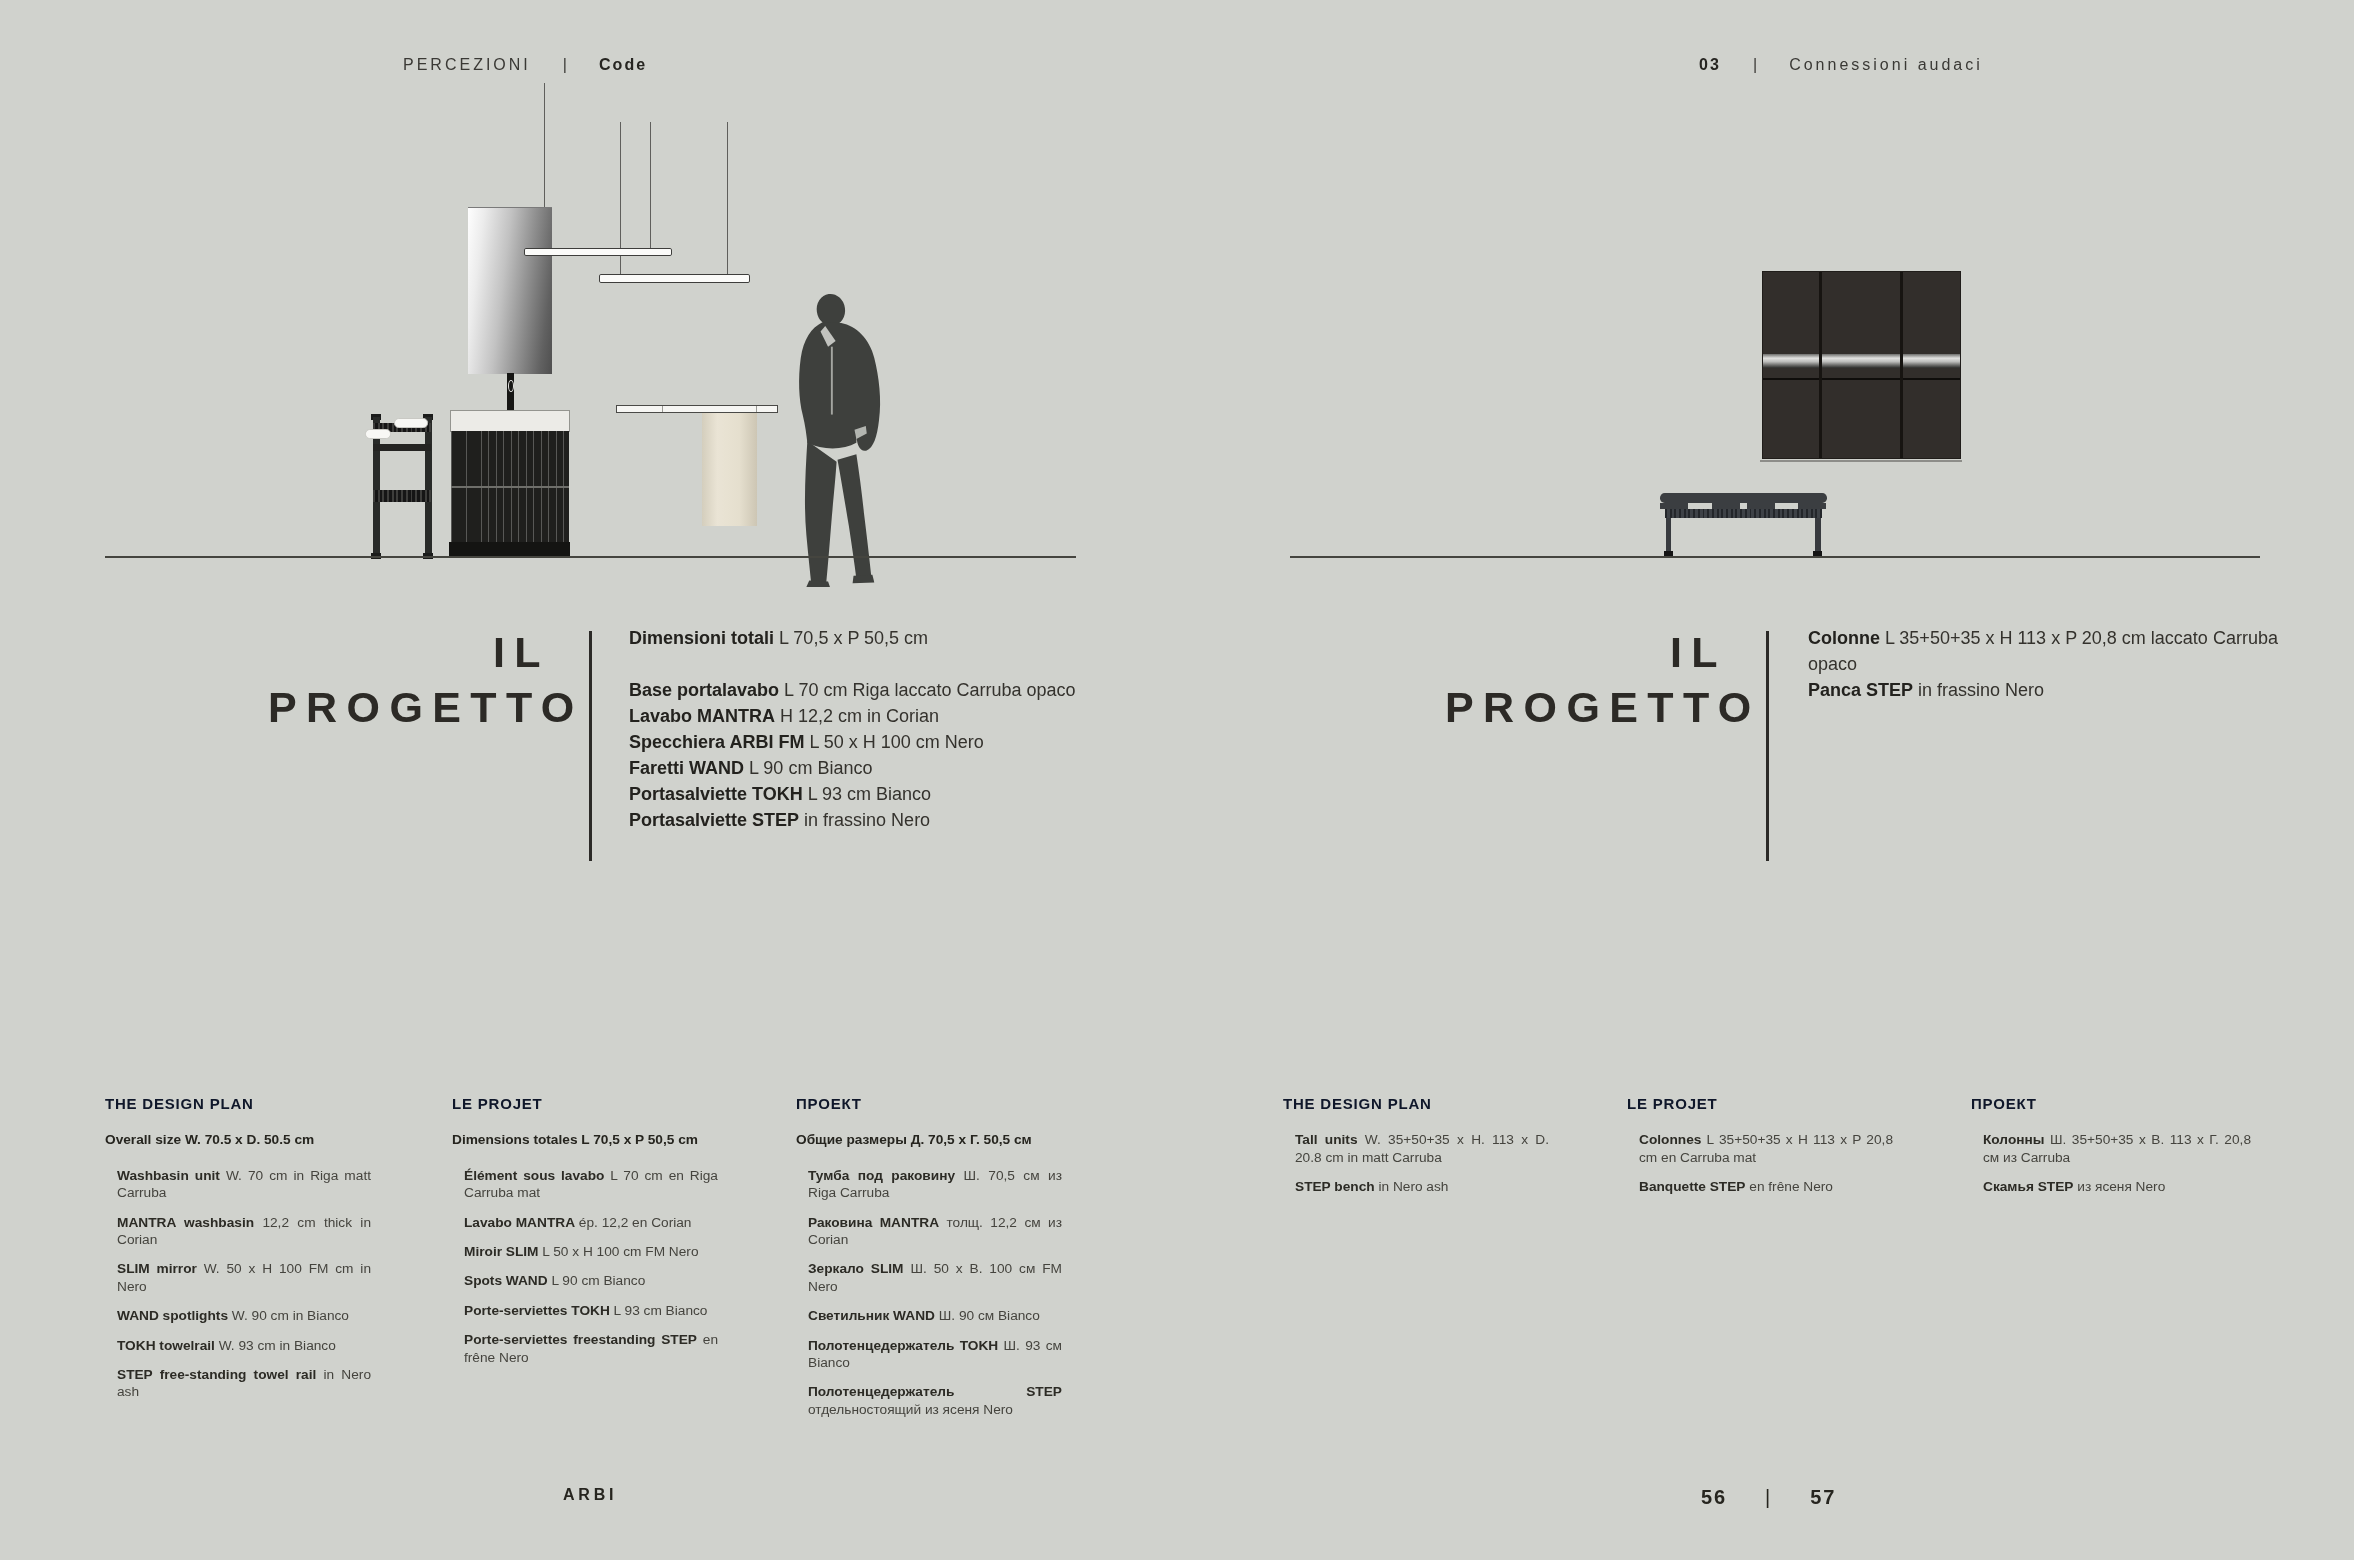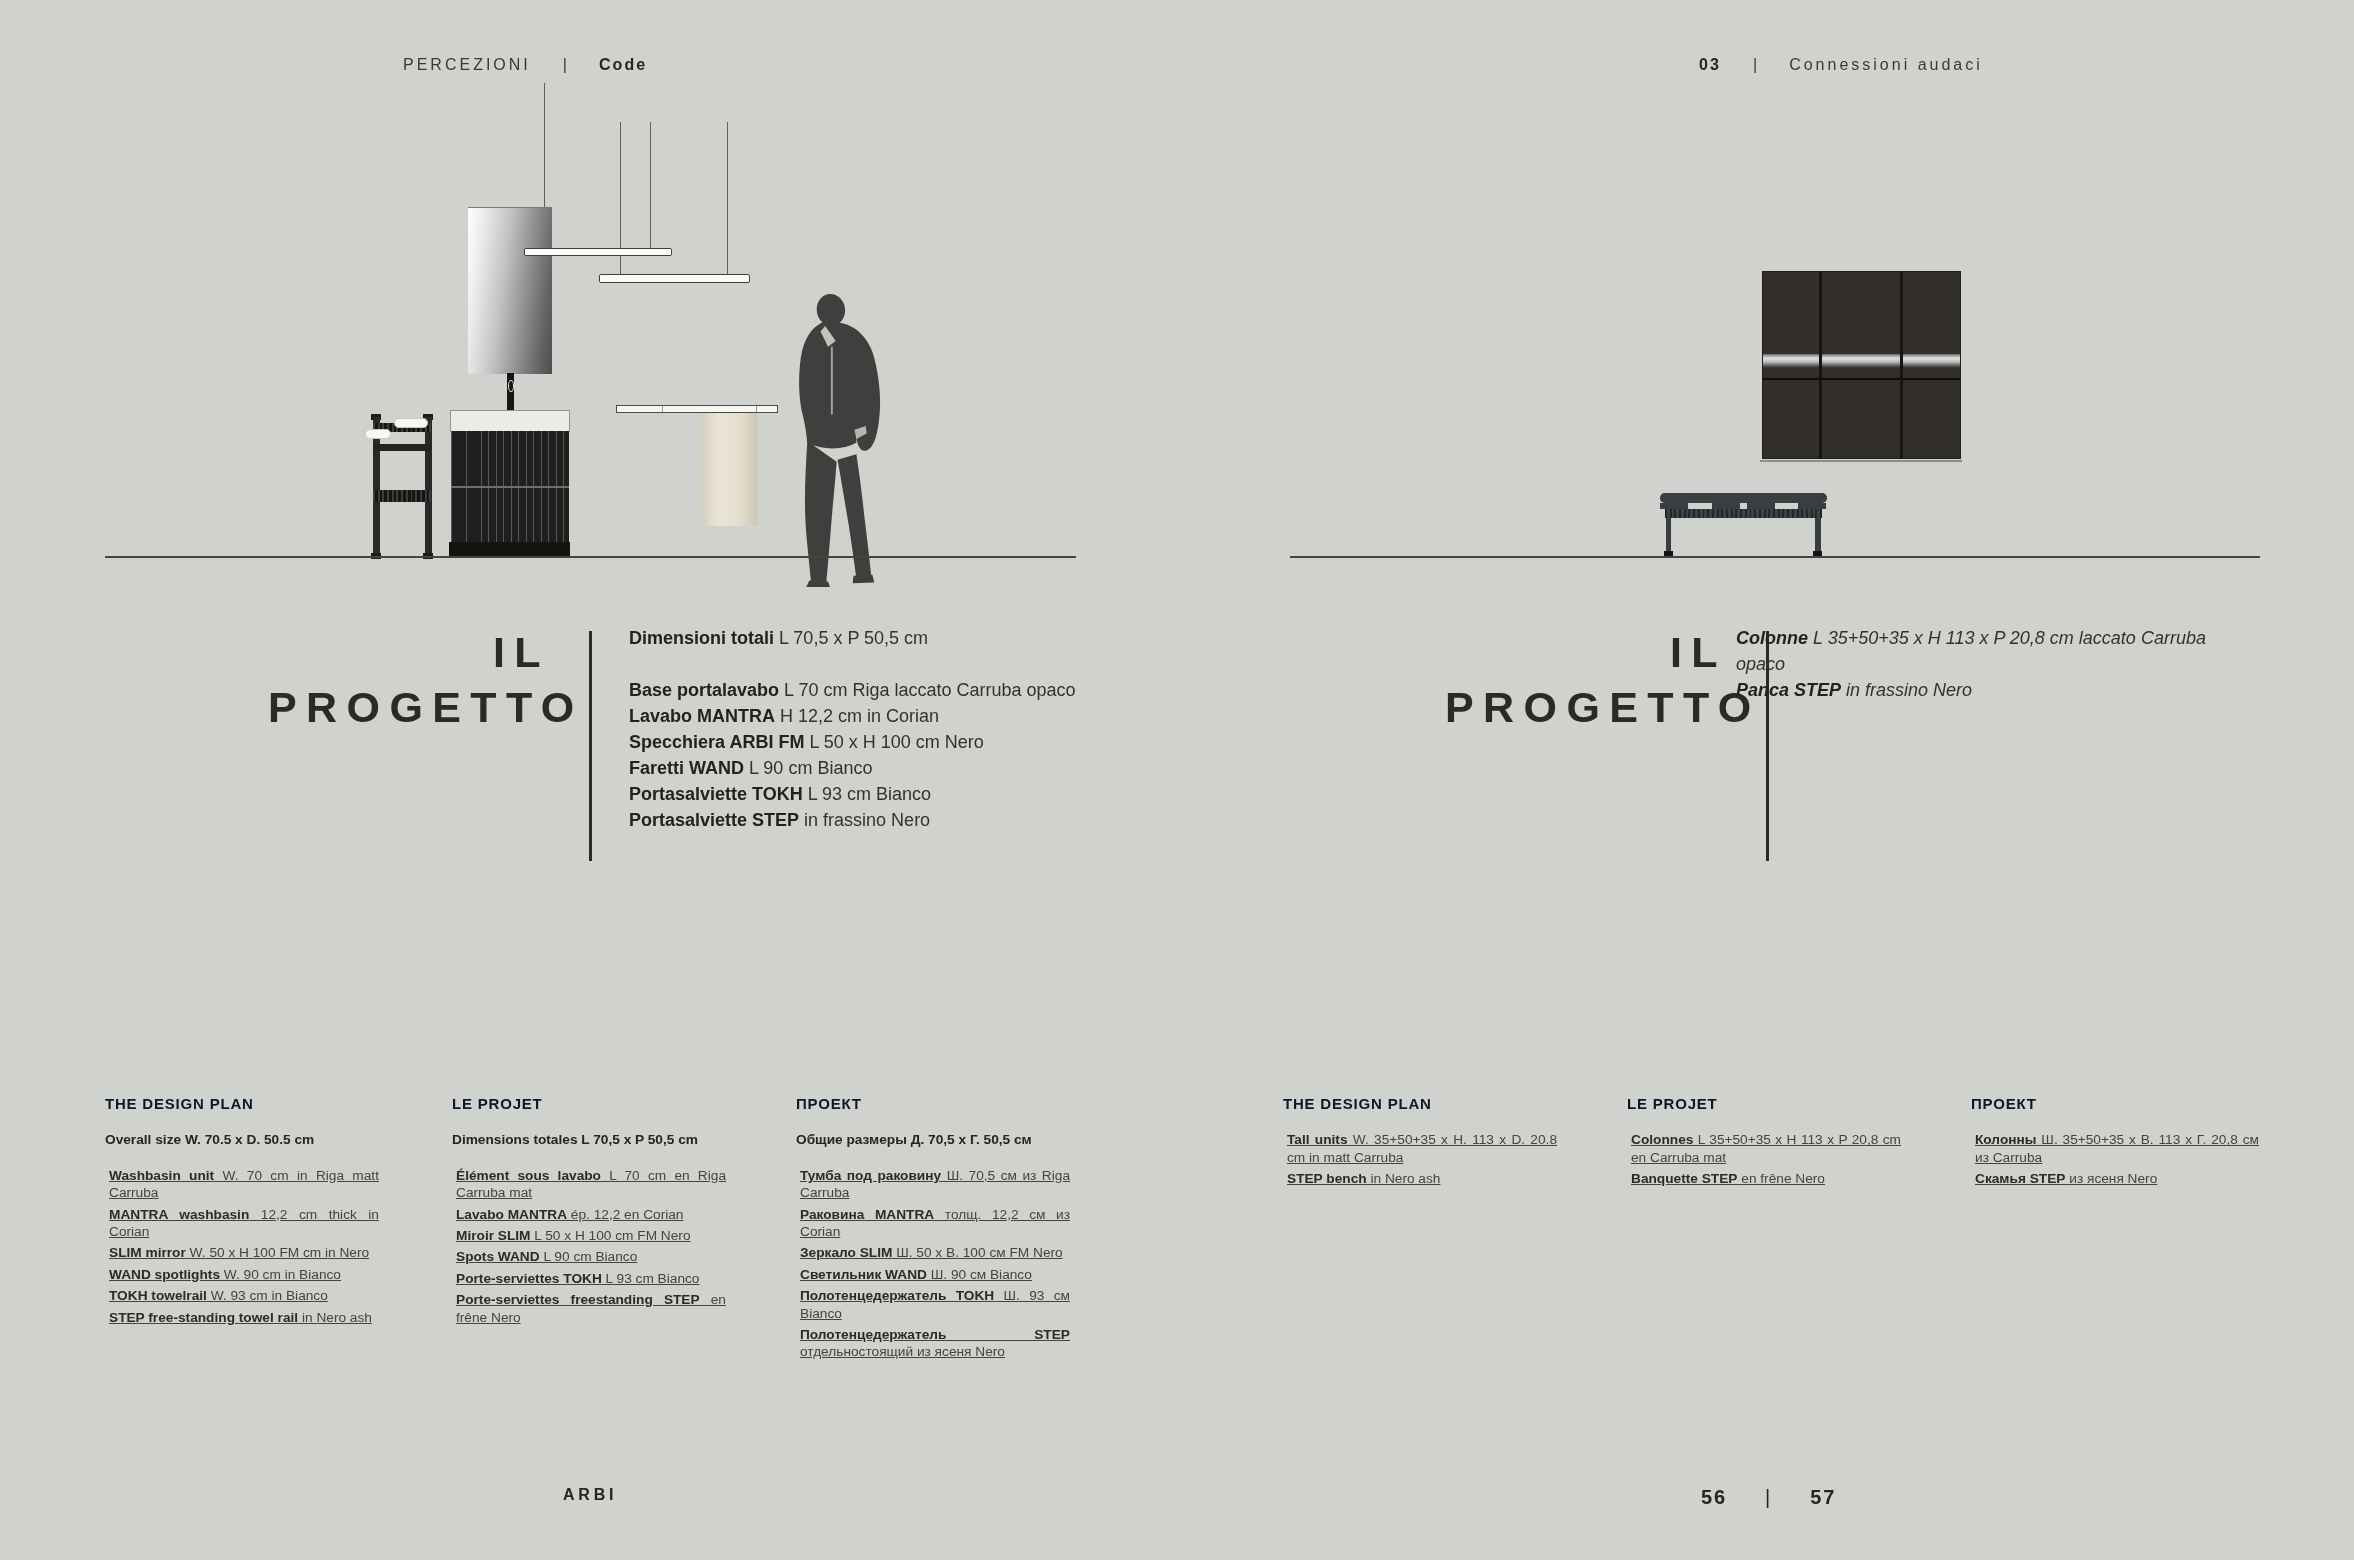--- a/index.html
+++ b/index.html
@@ -59,21 +59,21 @@
   .specs{position:absolute;top:625px;width:490px;font-size:18px;line-height:26px;color:#34322d;}
   .specs p{margin:0;}
   .specs strong{color:#23221e;}
   .specs .intro-gap{margin-bottom:26px;}
 
   
   .col{position:absolute;top:1095px;width:278px;font-size:13.7px;line-height:17.4px;color:#45443e;}
   .col h4{margin:0 0 19px 0;font-size:15px;letter-spacing:0.8px;color:#0f172a;}
   .col .sizeline{margin:0 0 18px 0;font-weight:700;color:#26251f;}
   .col .sizeline:empty{display:none;}
-  .col p.item{margin:4px;text-align:justify;text-decoration:underline;}
+  .col p.item{margin:12px;text-align:justify;}
   .col p.item strong{color:#2c2b25;}
 
   
   .brand{position:absolute;left:563px;top:1486px;font-size:16px;font-weight:700;letter-spacing:3.8px;color:#26251f;}
   .pagenums{position:absolute;left:1701px;top:1486px;display:flex;gap:38px;font-size:20px;font-weight:700;letter-spacing:1.9px;color:#26251f;}
   .pagenums .sep{font-weight:400;}
 </style>
 </head>
 <body>
 
@@ -188,21 +188,21 @@
         <p><strong>Portasalviette TOKH</strong><span> L 93 cm Bianco</span></p>
         <p><strong>Portasalviette STEP</strong><span> in frassino Nero</span></p>
       </div>
   </div>
 
   <div class="proj-title" style="left:1445px;">
     <div>IL</div>
     <div>PROGETTO</div>
   </div>
   <div class="vdivider" style="left:1766px;"></div>
-  <div class="specs" style="left:1736px;font-style:italic;">
+  <div class="specs" style="left:1808px;">
     <p><strong>Colonne</strong><span> L 35+50+35 x H 113 x P 20,8 cm laccato Carruba opaco</span></p>
     <div>
 
     <p><strong>Panca STEP</strong><span> in frassino Nero</span></p>
       </div>
   </div>
 
   <div class="col" style="left:105px;">
     <h4>THE DESIGN PLAN</h4>
     <p class="sizeline">Overall size W. 70.5 x D. 50.5 cm</p>

